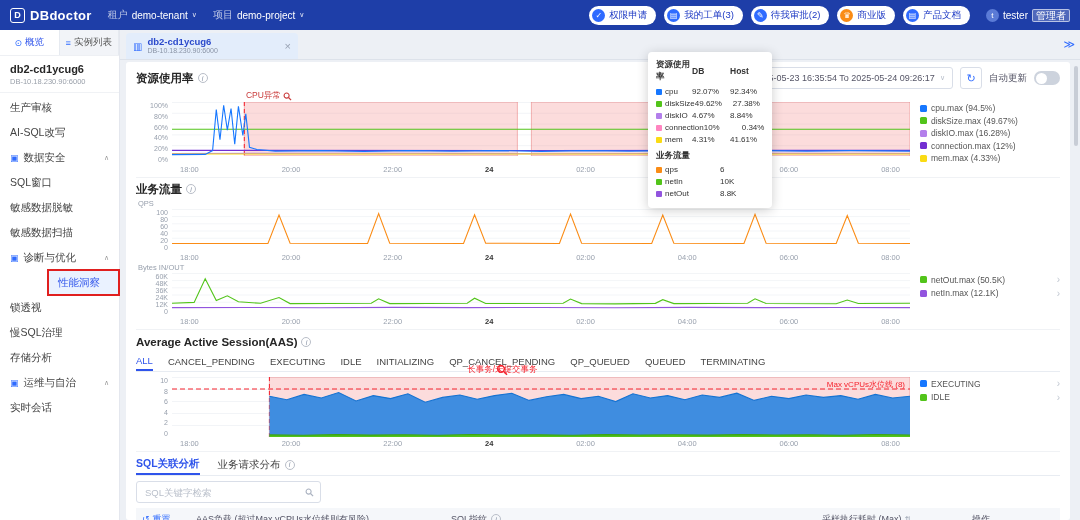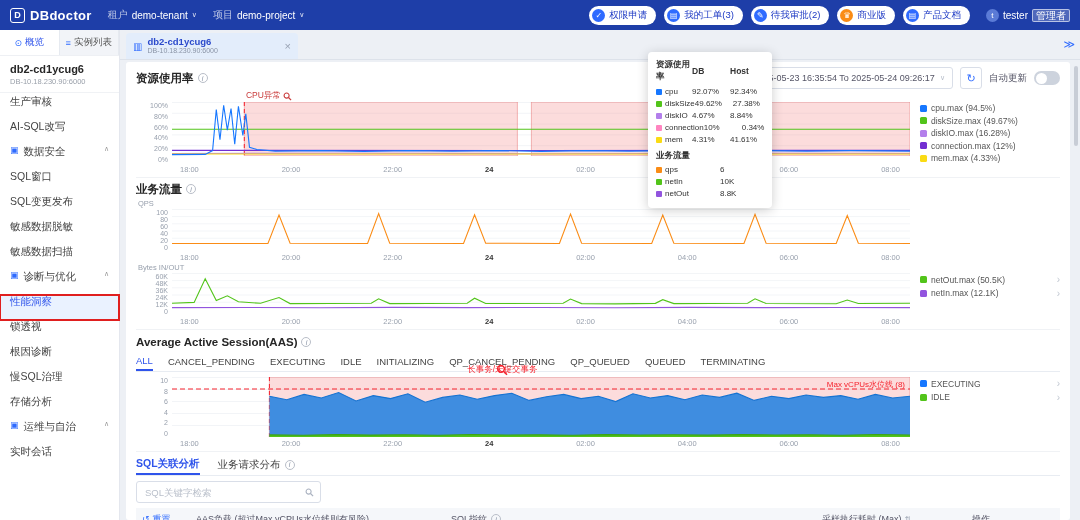--- a/index.html
+++ b/index.html
@@ -32,27 +32,27 @@
     border-right:1px solid #e4e7ee; z-index:5; }
   .sb-tabs { display:flex; height:26px; border-bottom:1px solid #eef0f4; background:#f2f4f8; }
   .sb-tab { flex:1; display:flex; align-items:center; justify-content:center; gap:3px;
     font-size:9.5px; color:#555; border-right:1px solid #e6eaf0; cursor:pointer; }
   .sb-tab.active { background:#fff; color:#2f54eb; }
   .sb-tab-ic { font-size:9px; color:#2f6bff; }
   .sb-inst { padding:7px 10px 6px; border-bottom:1px solid #f0f2f5; cursor:pointer; }
   .sb-inst-name { font-size:11px; font-weight:bold; color:#262626; }
   .sb-inst-addr { font-size:7.5px; color:#9aa0aa; margin-top:2px; }
   .sb-menu { padding-top:2px; }
-  .sb-item { height:25px; display:flex; padding:0 10px; font-size:10.5px;
+  .sb-item { height:25px; display:flex; align-items:center; padding:0 10px; font-size:10.5px;
     color:#444; gap:5px; cursor:pointer; }
   .sb-item .sb-ic { color:#2f6bff; font-size:9px; }
   .sb-item .sb-caret { margin-left:auto; color:#999; font-size:7px; }
   .sb-ic:empty,.sb-caret:empty { display:none; }
   .sb-item.active { color:#2f54eb; background:#eaf2ff; }
-  .annotated-red { outline:2px solid #e01f1f; outline-offset:-1px; }
+  .annotated-red { outline:2px solid #e01f1f; outline-offset:-1px;margin-left:48px; }
 
   
   .main { position:absolute; left:120px; top:30px; right:0; bottom:0; background:#edf0f5; }
   .tabstrip { height:30px; display:flex; align-items:flex-end; padding:0 6px;
     border-bottom:1px solid #dde2ea; position:relative; }
   .dtab { width:172px; height:26px; background:#e3edfb; border-radius:4px 4px 0 0;
     display:flex; align-items:center; padding:0 7px; gap:5px; cursor:pointer; }
   .dtab-ic { color:#2f6bff; font-size:10px; }
   .dtab-title { font-size:9.5px; color:#2b4acb; font-weight:bold; line-height:1.1; }
   .dtab-sub { font-size:7px; color:#8a94a6; line-height:1.1; }
@@ -242,25 +242,20 @@
         <span class="sb-label">数据安全</span>
         <span class="sb-caret">∧</span>
       </div>
 
       <div class="sb-item">
 
         <span class="sb-label">SQL窗口</span>
 
       </div>
 
-      <div class="sb-item">
-
-        <span class="sb-label">SQL变更发布</span>
-
-      </div>
 
       <div class="sb-item">
 
         <span class="sb-label">敏感数据脱敏</span>
 
       </div>
 
       <div class="sb-item">
 
         <span class="sb-label">敏感数据扫描</span>
@@ -278,25 +273,20 @@
         <span class="sb-label">性能洞察</span>
 
       </div>
 
       <div class="sb-item">
 
         <span class="sb-label">锁透视</span>
 
       </div>
 
-      <div class="sb-item">
-
-        <span class="sb-label">根因诊断</span>
-
-      </div>
 
       <div class="sb-item">
 
         <span class="sb-label">慢SQL治理</span>
 
       </div>
 
       <div class="sb-item">
 
         <span class="sb-label">存储分析</span>

